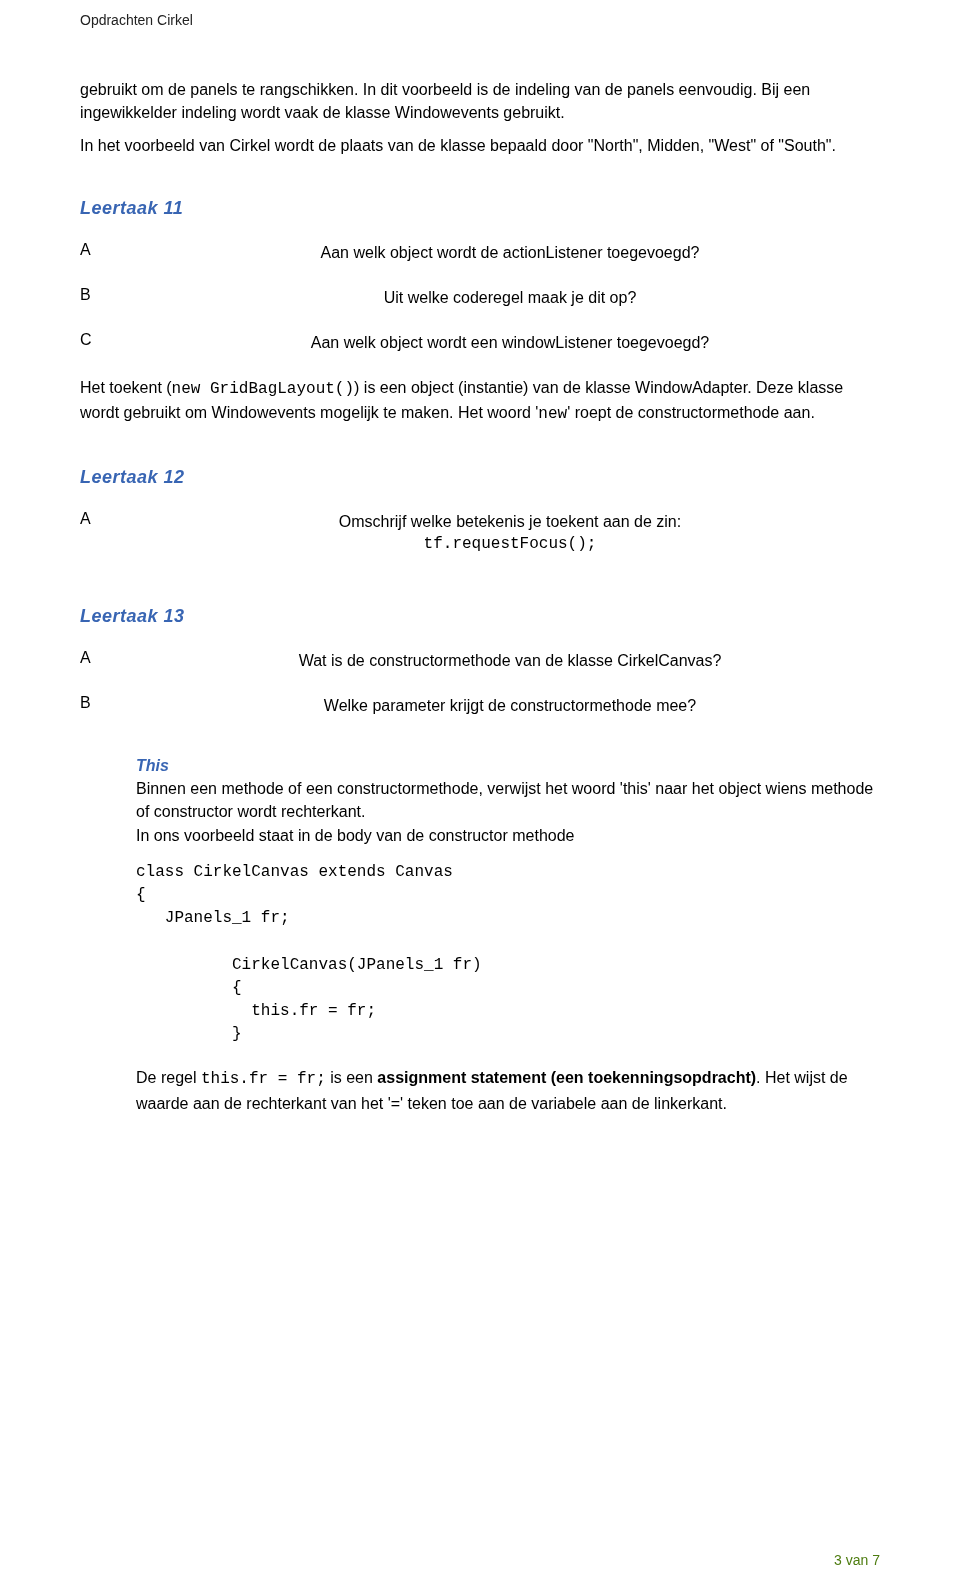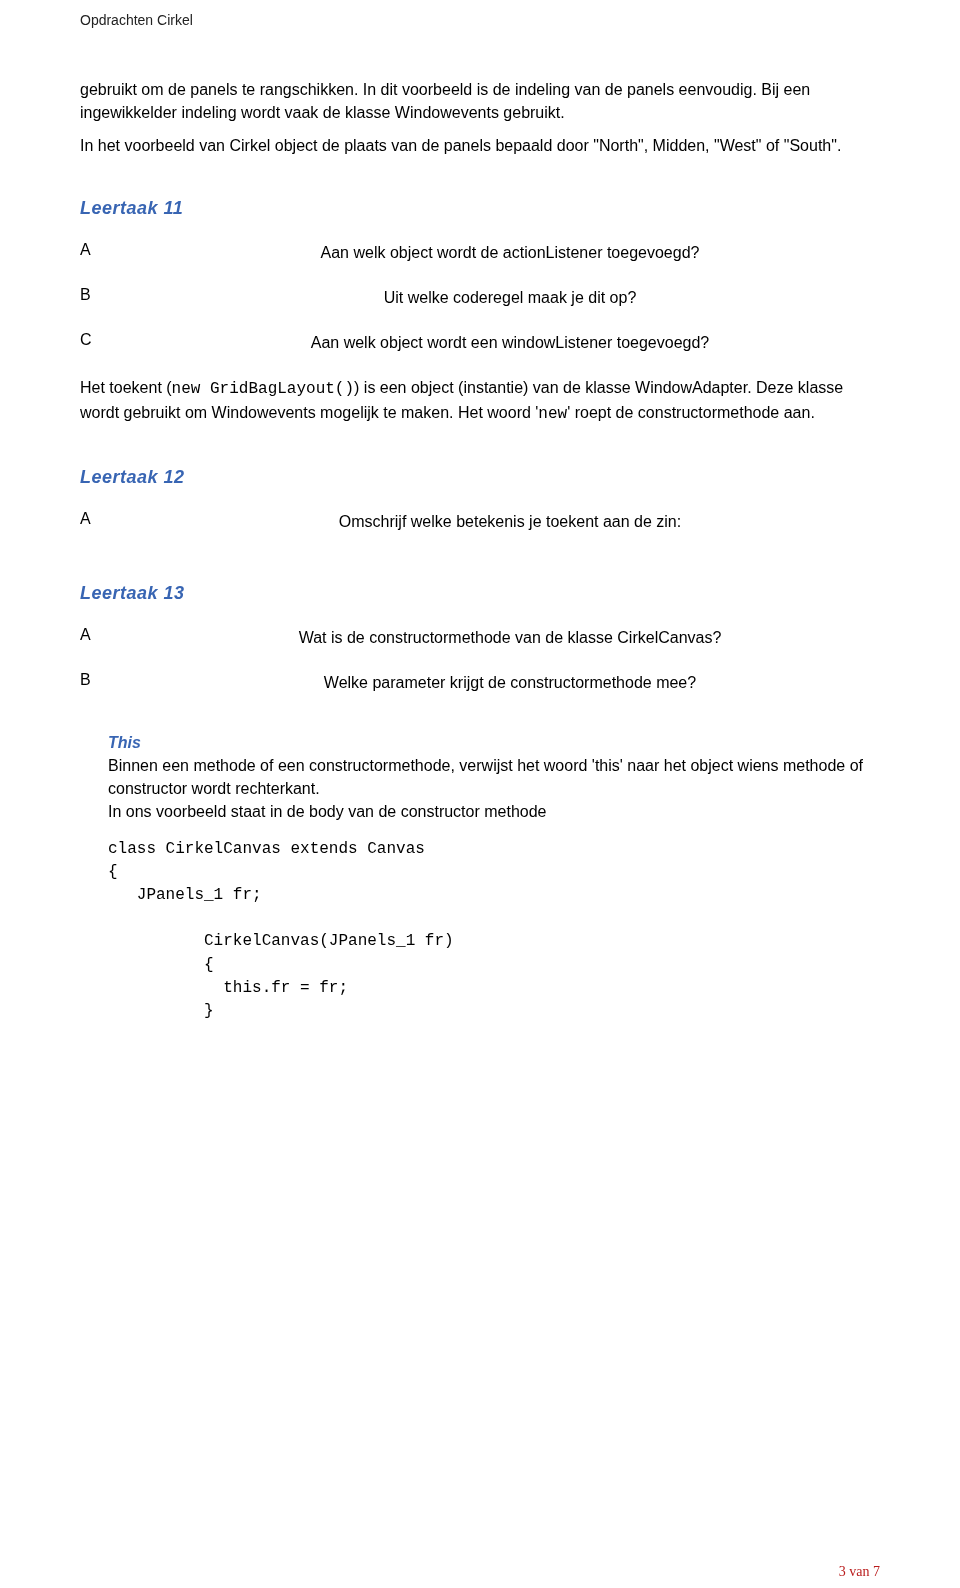--- a/index.html
+++ b/index.html
@@ -8,33 +8,33 @@
   .running-header { font-size: 14px; color: #222; margin-bottom: 50px; font-family: Verdana, sans-serif; }
   .body-text { font-size: 16px; line-height: 1.45; margin-bottom: 10px; }
   .body-block { margin-bottom: 40px; }
   .section-heading { font-size: 18px; font-weight: bold; font-style: italic; color: #3865b3; margin-bottom: 22px; margin-top: 16px; letter-spacing: 0.5px; }
   .subhead-italic { font-size: 16px; font-weight: bold; font-style: italic; color: #3865b3; margin-bottom: 2px; }
   .qa-row { display: flex; margin-bottom: 22px; }
   .qa-letter { width: 60px; flex: 0 0 60px; font-size: 16px; }
   .qa-text { flex: 1; font-size: 16px; line-height: 1.45; text-align: center; }
   .code-inline { font-family: "Courier New", Courier, monospace; }
   .code-block { font-family: "Courier New", Courier, monospace; font-size: 16px; line-height: 1.45; white-space: pre; margin: 14px 0 20px 0; }
-  .indented { margin-left: 28px; }
-  .footer-page { position: absolute; bottom: 8px; right: 80px; font-size: 14px; color: #b91c1c; font-family: Liberation Serif, serif; }
+  .indented { margin-left: 56px; }
+  .footer-page { position: absolute; bottom: 20px; right: 80px; font-size: 14px; color: #4d7c0f; }
   b { font-weight: bold; }
 </style>
 </head>
 <body>
 <div class="page">
 
 <div class="running-header">Opdrachten Cirkel</div>
 
 <div class="body-block">
   <p class="body-text">gebruikt om de panels te rangschikken. In dit voorbeeld is de indeling van de panels eenvoudig. Bij een ingewikkelder indeling wordt vaak de klasse Windowevents gebruikt.</p>
-  <p class="body-text">In het voorbeeld van Cirkel object de plaats van de panels bepaald door "North", Midden, "West" of "South".</p>
+  <p class="body-text">In het voorbeeld van Cirkel wordt de plaats van de klasse bepaald door "North", Midden, "West" of "South".</p>
 </div>
 
 <div class="section-heading">Leertaak 11</div>
 
 <div class="qa-row">
   <div class="qa-letter">A</div>
   <div class="qa-text">Aan welk object wordt de actionListener toegevoegd?</div>
 </div>
 <div class="qa-row">
   <div class="qa-letter">B</div>
@@ -48,20 +48,21 @@
 <p class="body-text body-block">
   <span>Het toekent (</span><span class="code-inline">new GridBagLayout()</span><span>)  is een object (instantie) van de klasse WindowAdapter. Deze klasse wordt gebruikt om Windowevents mogelijk te maken. Het woord '</span><span class="code-inline">new</span><span>' roept de constructormethode aan.</span>
 </p>
 
 <div class="section-heading">Leertaak 12</div>
 
 <div class="qa-row" style="margin-bottom:50px;">
   <div class="qa-letter">A</div>
   <div class="qa-text">
     <div>Omschrijf welke betekenis je toekent aan de zin:</div>
+    <div class="code-inline">tf.requestFocus();</div>
   </div>
 </div>
 
 <div class="section-heading">Leertaak 13</div>
 
 <div class="qa-row">
   <div class="qa-letter">A</div>
   <div class="qa-text">Wat is de constructormethode van de klasse CirkelCanvas?</div>
 </div>
 <div class="qa-row" style="margin-bottom:40px;">
@@ -76,17 +77,20 @@
 
   <div class="code-block">class CirkelCanvas extends Canvas
 {
    JPanels_1 fr;
 
           CirkelCanvas(JPanels_1 fr)
           {
             this.fr = fr;
           }</div>
 
+  <p class="body-text">
+    <span>De regel </span><span class="code-inline">this.fr = fr;</span><span>  is een </span><b>assignment statement (een toekenningsopdracht)</b><span>. Het wijst de waarde aan de rechterkant van het '=' teken toe aan de variabele aan de linkerkant.</span>
+  </p>
 </div>
 
 <div class="footer-page">3 van 7</div>
 
 </div>
 
 </body></html>

